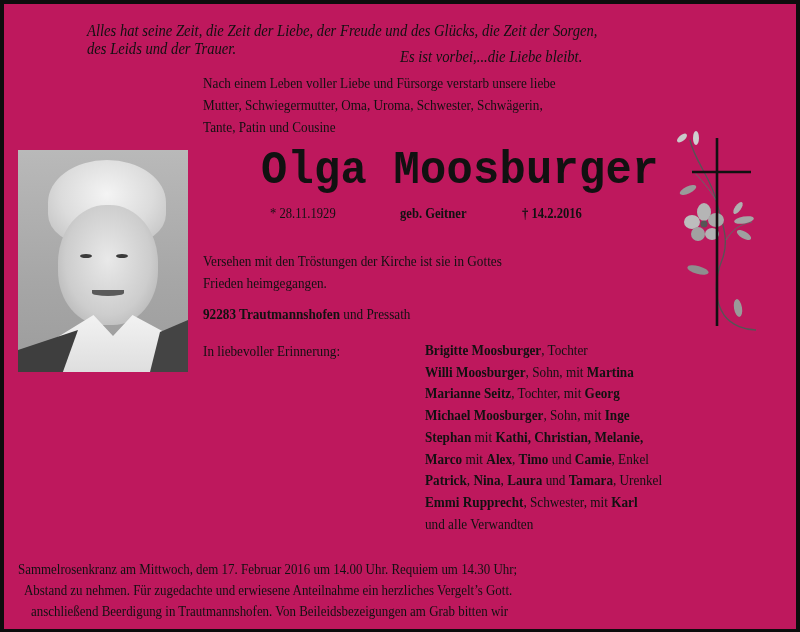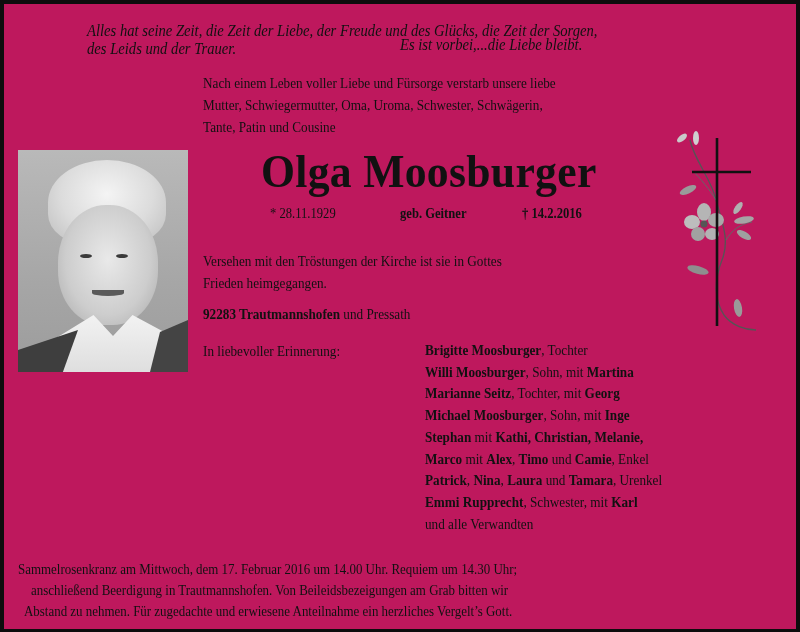--- a/index.html
+++ b/index.html
@@ -45,21 +45,21 @@
 <body>
 
 <div class="page">
 
   <div class="abs motto" style="left:83px; top:18px;">
     <span class="cond" style="transform:scaleX(0.86);">Alles hat seine Zeit, die Zeit der Liebe, der Freude und des Glücks, die Zeit der Sorgen,</span>
   </div>
   <div class="abs motto" style="left:83px; top:36px;">
     <span class="cond" style="transform:scaleX(0.86);">des Leids und der Trauer.</span>
   </div>
-  <div class="abs motto" style="left:396px; top:32px;">
+  <div class="abs motto" style="left:396px; top:44px;">
     <span class="cond" style="transform:scaleX(0.86);">Es ist vorbei,...die Liebe bleibt.</span>
   </div>
 
   <div class="abs body-text" style="left:199px; top:60px;">
     <div><span class="cond" style="transform:scaleX(0.88);">Nach einem Leben voller Liebe und Fürsorge verstarb unsere liebe</span></div>
     <div><span class="cond" style="transform:scaleX(0.88);">Mutter, Schwiegermutter, Oma, Uroma, Schwester, Schwägerin,</span></div>
     <div><span class="cond" style="transform:scaleX(0.88);">Tante, Patin und Cousine</span></div>
   </div>
 
   <div class="photo">
@@ -67,21 +67,21 @@
     <div class="hair"></div>
     <div class="face"></div>
     <div class="eye" style="left:62px;"></div>
     <div class="eye" style="left:98px;"></div>
     <div class="mouth"></div>
     <div class="collar"></div>
     <div class="jacket-l"></div>
     <div class="jacket-r"></div>
   </div>
 
-  <div class="abs name" style="left:257px; top:142px;">
+  <div class="abs name" style="left:257px; top:142px;font-family:Liberation Mono, monospace;">
     <span class="cond" style="transform:scaleX(0.93);">Olga Moosburger</span>
   </div>
 
   <div class="abs dates" style="left:266px; top:199px;">
     <span class="cond" style="transform:scaleX(0.9);">* 28.11.1929</span>
   </div>
   <div class="abs dates" style="left:396px; top:199px;font-weight:bold;">
     <span class="cond" style="transform:scaleX(0.9);">geb. Geitner</span>
   </div>
   <div class="abs dates" style="left:518px; top:199px;font-weight:bold;">
@@ -139,17 +139,17 @@
         <circle cx="0" cy="0" r="3.5" fill="#555"></circle>
       </g>
 
       <line x1="47" y1="8" x2="47" y2="196" stroke="#111" stroke-width="2.6"></line>
       <line x1="22" y1="42" x2="81" y2="42" stroke="#111" stroke-width="2.4"></line>
     </svg>
   </div>
 
   <div class="abs body-text" style="left:14px; top:547px; line-height:21px;text-align:center;">
     <div><span class="cond" style="transform:scaleX(0.862);">Sammelrosenkranz am Mittwoch, dem 17. Februar 2016 um 14.00 Uhr. Requiem um 14.30 Uhr;</span></div>
+    <div><span class="cond" style="transform:scaleX(0.862);">Abstand zu nehmen. Für zugedachte und erwiesene Anteilnahme ein herzliches Vergelt’s Gott.</span></div>
     <div><span class="cond" style="transform:scaleX(0.862);">anschließend Beerdigung in Trautmannshofen. Von Beileidsbezeigungen am Grab bitten wir</span></div>
-    <div><span class="cond" style="transform:scaleX(0.862);">Abstand zu nehmen. Für zugedachte und erwiesene Anteilnahme ein herzliches Vergelt’s Gott.</span></div>
   </div>
 
 </div>
 
 </body></html>

